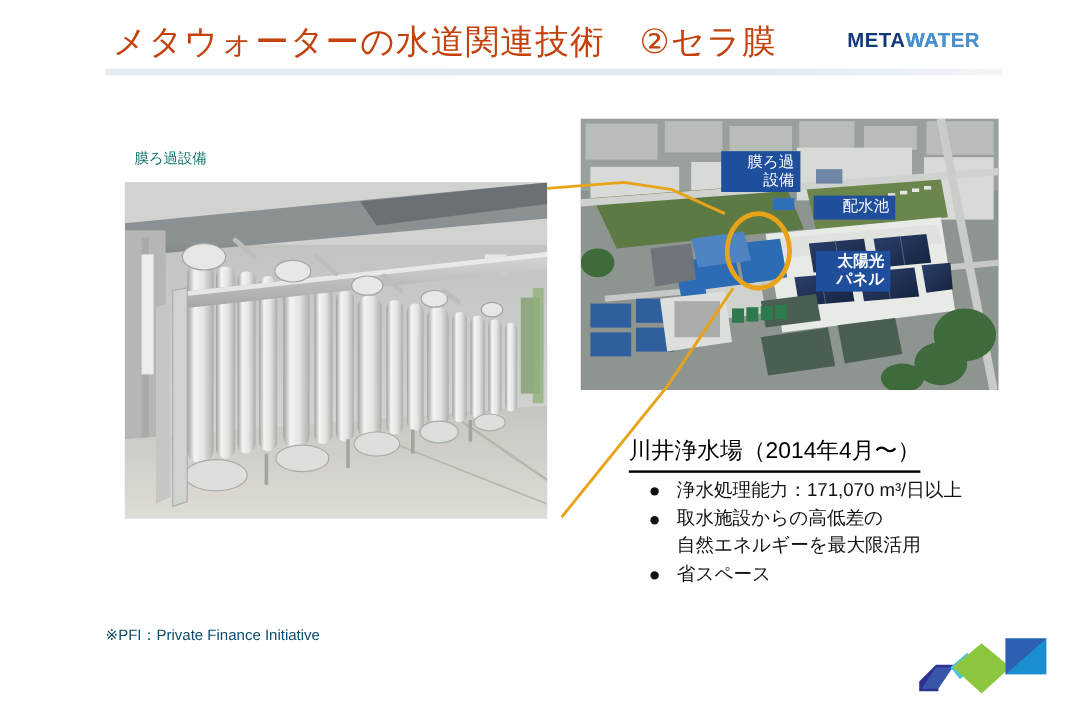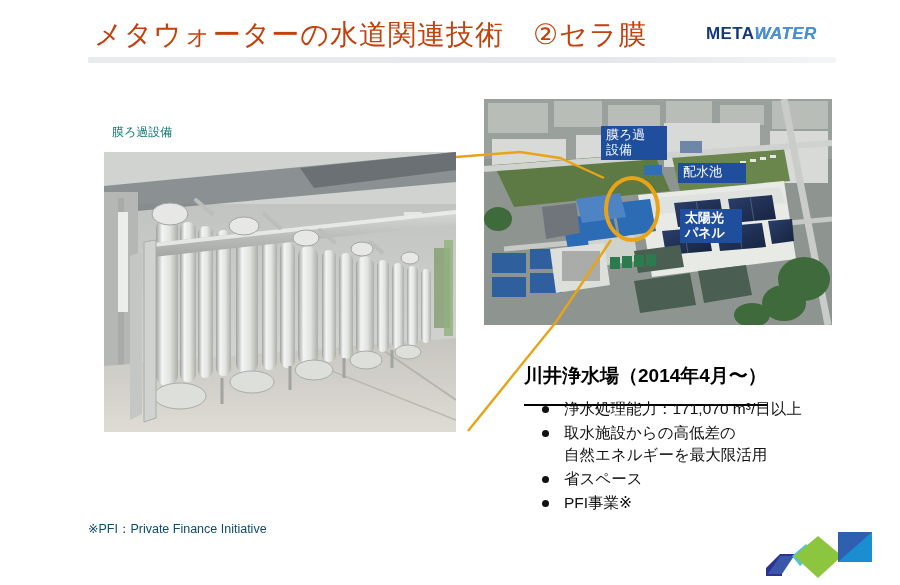--- a/index.html
+++ b/index.html
@@ -22,21 +22,21 @@
     border-radius:1px;
   }
   .brand-logo{
     position:absolute;left:706px;top:22px;width:122px;height:22px;
     font-size:17px;font-weight:bold;letter-spacing:.4px;
     display:flex;align-items:center;line-height:1;
   }
   .brand-meta{color:#123a7a;text-align:center;}
   .brand-water{
     background:linear-gradient(to right,#2f6fc0 0%,#4d91d8 50%,#7fb6e8 100%);
-    -webkit-background-clip:text;background-clip:text;color:#4a8fd0;font-style:italic;
+    -webkit-background-clip:text;background-clip:text;color:#4a8fd0;
   }
 
   
   .photo-caption{
     position:absolute;left:112px;top:124px;
     font-size:12px;color:#0f766e;white-space:pre;
   }
   .photo-left{
     position:absolute;left:104px;top:152px;width:352px;height:280px;
     overflow:hidden;background:#c9cbc8;
@@ -44,40 +44,40 @@
   .photo-left svg{display:block;width:100%;height:100%;}
 
   
   .photo-aerial{
     position:absolute;left:484px;top:99px;width:348px;height:226px;
     overflow:hidden;background:#7a8580;
   }
   .photo-aerial svg{display:block;width:100%;height:100%;}
   .map-label{
     position:absolute;background:#1f4e9c;color:#fff;
-    font-size:13px;line-height:1.12;text-align:left;
+    font-size:13px;line-height:1.12;text-align:right;
     padding:2px 5px 3px;white-space:pre-line;font-weight:400;
   }
   .lbl-membrane{left:601px;top:126px;width:56px;}
   .lbl-reservoir{left:678px;top:163px;width:58px;}
   .lbl-solar{left:680px;top:209px;width:52px;font-weight:bold;}
 
   .callout-ring{
     position:absolute;left:604px;top:176px;width:56px;height:66px;
     border:4px solid #e8a317;border-radius:50%;box-sizing:border-box;
   }
 
   
   .connectors{position:absolute;left:0;top:0;width:900px;height:585px;pointer-events:none;}
 
   
   .facility-heading{
     position:absolute;left:524px;top:363px;
-    font-size:19px;font-weight:bold;color:#000;white-space:pre;
-    border-bottom:2px solid #000;padding-bottom:15px;
+    font-size:19px;font-weight:normal;color:#000;white-space:pre;
+    border-bottom:2px solid #000;padding-bottom:3px;
   }
   .bullets{
     position:absolute;left:536px;top:398px;width:350px;
     margin:0;padding:0;list-style:none;
   }
   .bullets li{
     position:relative;padding-left:28px;margin-bottom:2px;
     font-size:15.5px;line-height:1.42;color:#111;white-space:pre-line;
   }
   .bullets li::before{
@@ -325,21 +325,20 @@
     <line x1="611" y1="240" x2="556" y2="322" stroke="#e8a317" stroke-width="2.4"></line>
   </svg>
 
   <div class="facility-heading">川井浄水場（2014年4月〜）</div>
 
   <ul class="bullets">
     <li>浄水処理能力：171,070 m³/日以上</li>
     <li>取水施設からの高低差の
 自然エネルギーを最大限活用</li>
     <li>省スペース</li>
-    <li>PFI事業※</li>
   </ul>
 
   <div class="footnote">
     <div class="fn-line1">※PFI：Private Finance Initiative</div>
   </div>
 
   <svg class="corner-mark" viewBox="0 0 116 50">
 
     <polygon points="4,38 18,24 34,24 20,38 20,46 4,46" fill="#2e3192"></polygon>
     <polygon points="6,44 18,26 32,26 20,44" fill="#3a56a8"></polygon>

